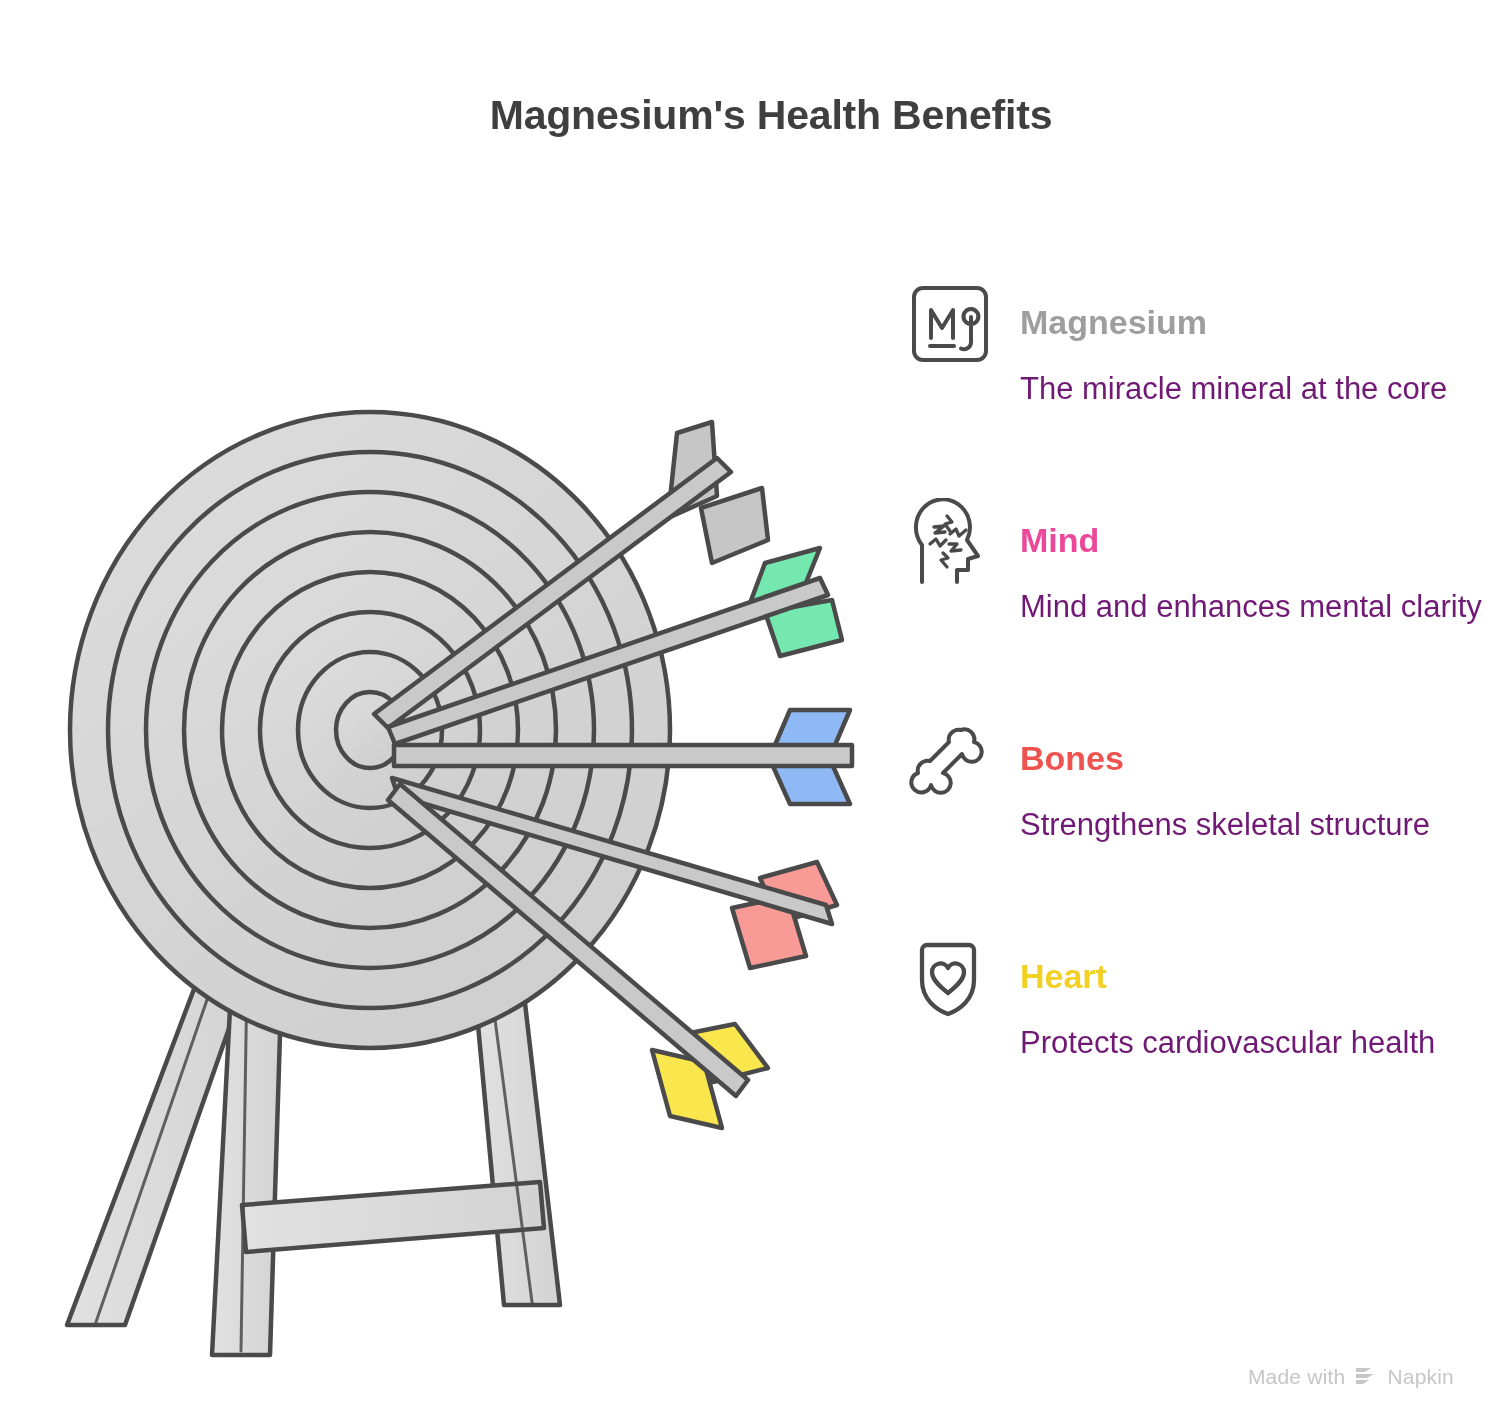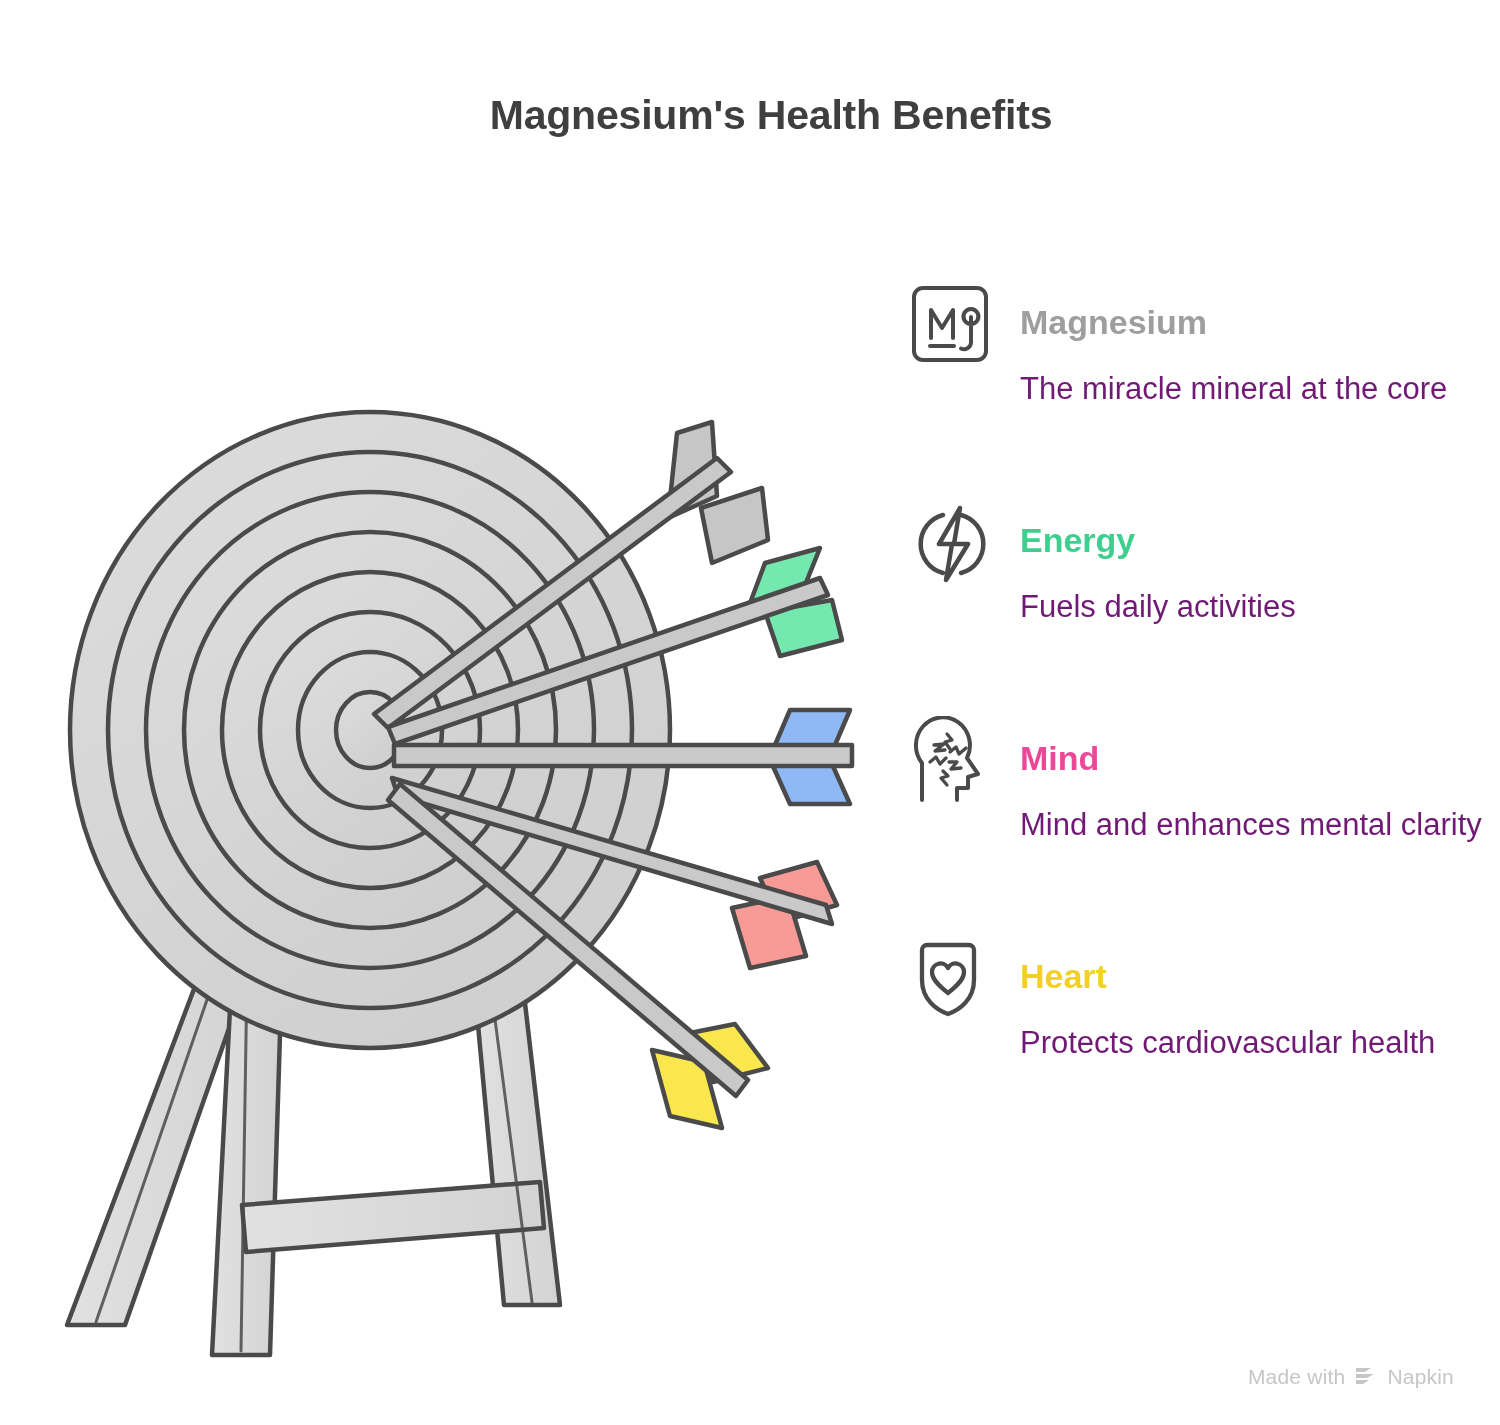--- a/index.html
+++ b/index.html
@@ -176,51 +176,51 @@
         <rect x="9" y="8" width="72" height="72" rx="9" ry="9" fill="none" stroke="#4a4a4a" stroke-width="4"></rect>
         <path d="M 26 58 L 26 30 L 37 48 L 48 30 L 48 58" fill="none" stroke="#4a4a4a" stroke-width="4" stroke-linecap="round" stroke-linejoin="round"></path>
         <path d="M 25 66 L 49 66" fill="none" stroke="#4a4a4a" stroke-width="4" stroke-linecap="round"></path>
         <path d="M 66 44 a 7.5 7.5 0 1 0 -0.1 0 M 66 37 L 66 63 a 7 7 0 0 1 -10 5.5" fill="none" stroke="#4a4a4a" stroke-width="4" stroke-linecap="round" stroke-linejoin="round"></path>
       </svg>
     </div>
     <div class="benefit-title" style="color:#9e9e9e">Magnesium</div>
     <div class="benefit-desc">The miracle mineral at the core</div>
   </div>
 
-  <div class="benefit-row">
-    <div class="benefit-icon">
-      <svg viewBox="0 0 90 90" width="90" height="90">
-        <path d="M 38 17 A 30 30 0 0 0 38 75" fill="none" stroke="#4a4a4a" stroke-width="4.5" stroke-linecap="round"></path>
-        <path d="M 56 17 A 30 30 0 0 1 56 75" fill="none" stroke="#4a4a4a" stroke-width="4.5" stroke-linecap="round"></path>
-        <path d="M 55 10 L 34 46 L 47 46 L 41 82 L 63 46 L 49 46 Z" fill="#ffffff" stroke="#4a4a4a" stroke-width="4.5" stroke-linejoin="round" stroke-linecap="round"></path>
-      </svg>
-    </div>
-    <div class="benefit-title" style="color:#3ecf8e">Energy</div>
-    <div class="benefit-desc">Fuels daily activities</div>
-  </div>
 
   <div class="benefit-row">
     <div class="benefit-icon">
       <svg viewBox="0 0 90 90" width="90" height="90">
         <path d="M 17 47 A 27 28 0 1 1 62 42 L 73 58 L 63 61 L 63 72 L 52 72 L 52 84
                  M 17 47 L 17 60 L 17 84" fill="none" stroke="#4a4a4a" stroke-width="4" stroke-linecap="round" stroke-linejoin="round"></path>
         <g fill="none" stroke="#4a4a4a" stroke-width="3.3" stroke-linecap="round" stroke-linejoin="round">
           <path d="M 29 29 L 39 28 L 30 35 L 40 34"></path>
           <path d="M 42 18 L 47 24 L 40 26 L 45 33"></path>
           <path d="M 45 36 L 51 31 L 54 38 L 61 32"></path>
           <path d="M 25 46 L 31 41 L 35 48 L 41 42"></path>
           <path d="M 44 46 L 52 46 L 46 53 L 56 52"></path>
           <path d="M 38 55 L 43 60 L 36 62 L 42 69"></path>
         </g>
       </svg>
     </div>
     <div class="benefit-title" style="color:#ec4899">Mind</div>
     <div class="benefit-desc">Mind and enhances mental clarity</div>
   </div>
 
+  <div class="benefit-row">
+    <div class="benefit-icon">
+      <svg viewBox="0 0 90 90" width="90" height="90">
+        <path d="M 56 14 a 10 10 0 0 1 13 12 a 10 10 0 1 1 -12 12 L 38 57
+                 a 10 10 0 1 1 -12 12 a 10 10 0 1 1 -13 -12 a 10 10 0 0 1 12 -12
+                 L 44 26 a 10 10 0 0 1 12 -12 Z" fill="#ffffff" stroke="#4a4a4a" stroke-width="4" stroke-linejoin="round" stroke-linecap="round"></path>
+      </svg>
+    </div>
+    <div class="benefit-title" style="color:#ef5350">Bones</div>
+    <div class="benefit-desc">Strengthens skeletal structure</div>
+  </div>
 
   <div class="benefit-row">
     <div class="benefit-icon">
       <svg viewBox="0 0 90 90" width="90" height="90">
         <path d="M 17 16 a 5 5 0 0 1 5 -5 L 64 11 a 5 5 0 0 1 5 5
                  L 69 46 C 69 66 54 76 43 80 C 32 76 17 66 17 46 Z" fill="none" stroke="#4a4a4a" stroke-width="4.3" stroke-linejoin="round" stroke-linecap="round"></path>
         <path d="M 43 59 C 33 51 27 45 27 38 a 8.5 8.5 0 0 1 16 -4
                  a 8.5 8.5 0 0 1 16 4 C 59 45 53 51 43 59 Z" fill="none" stroke="#4a4a4a" stroke-width="4.3" stroke-linejoin="round" stroke-linecap="round"></path>
       </svg>
     </div>

